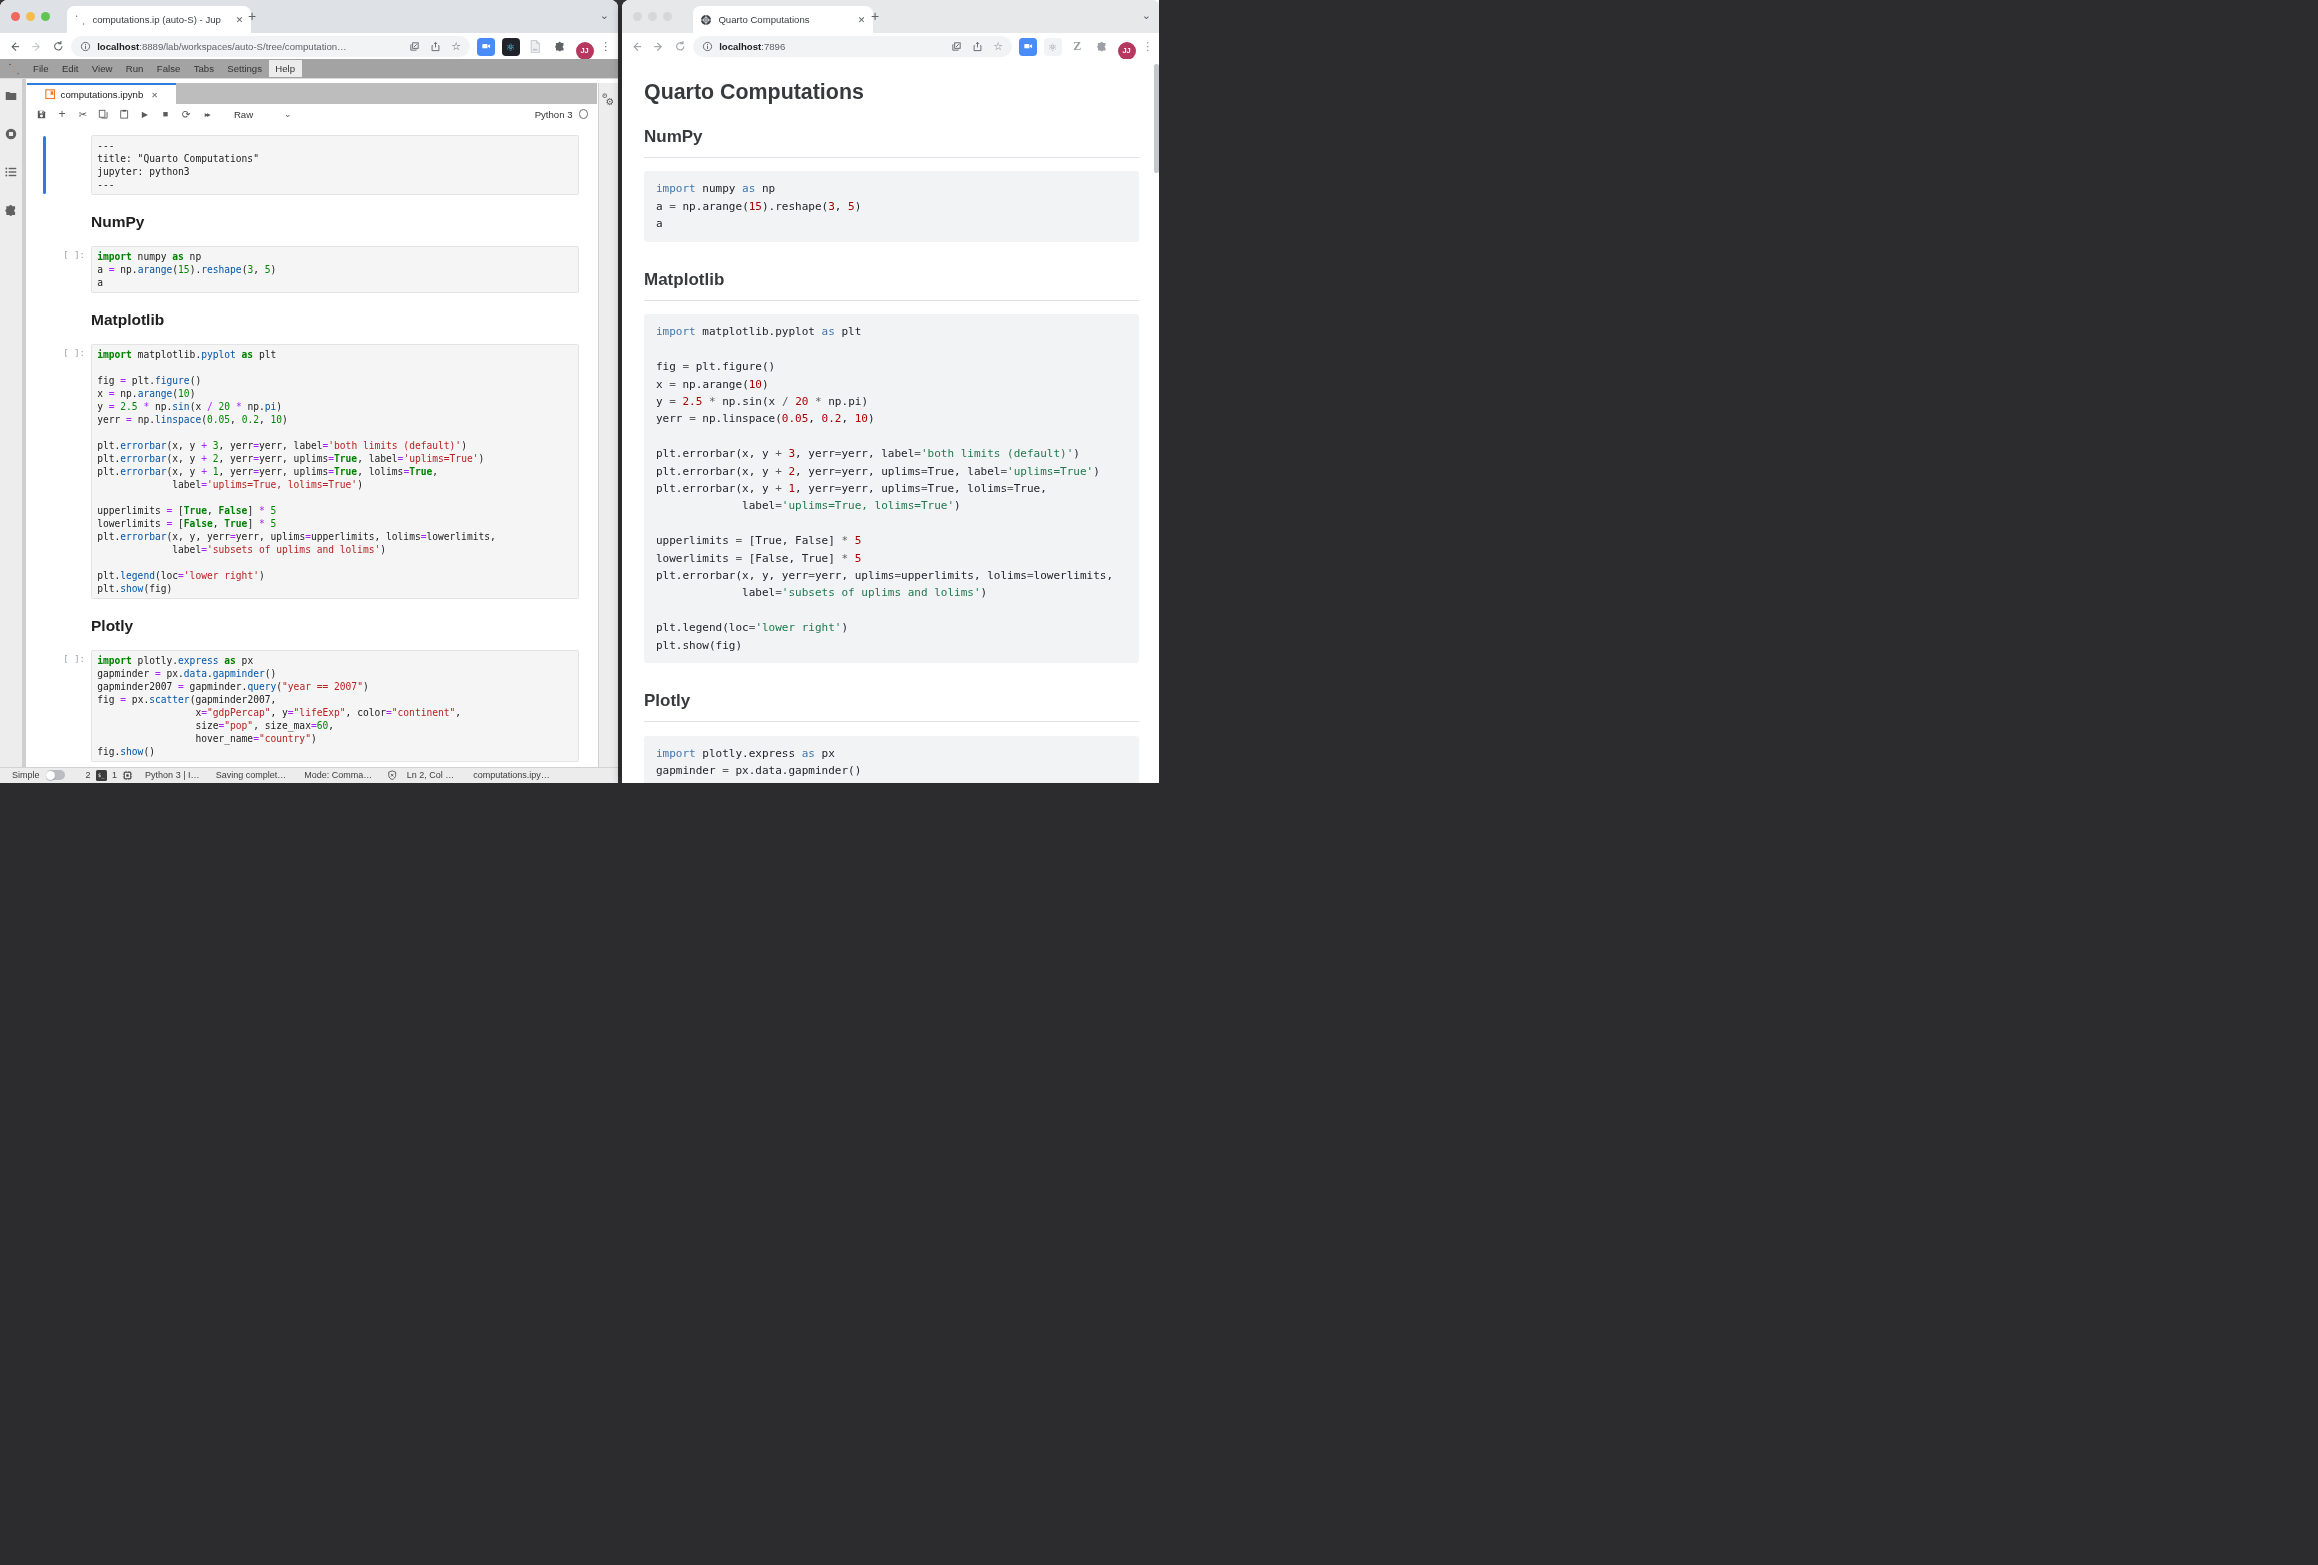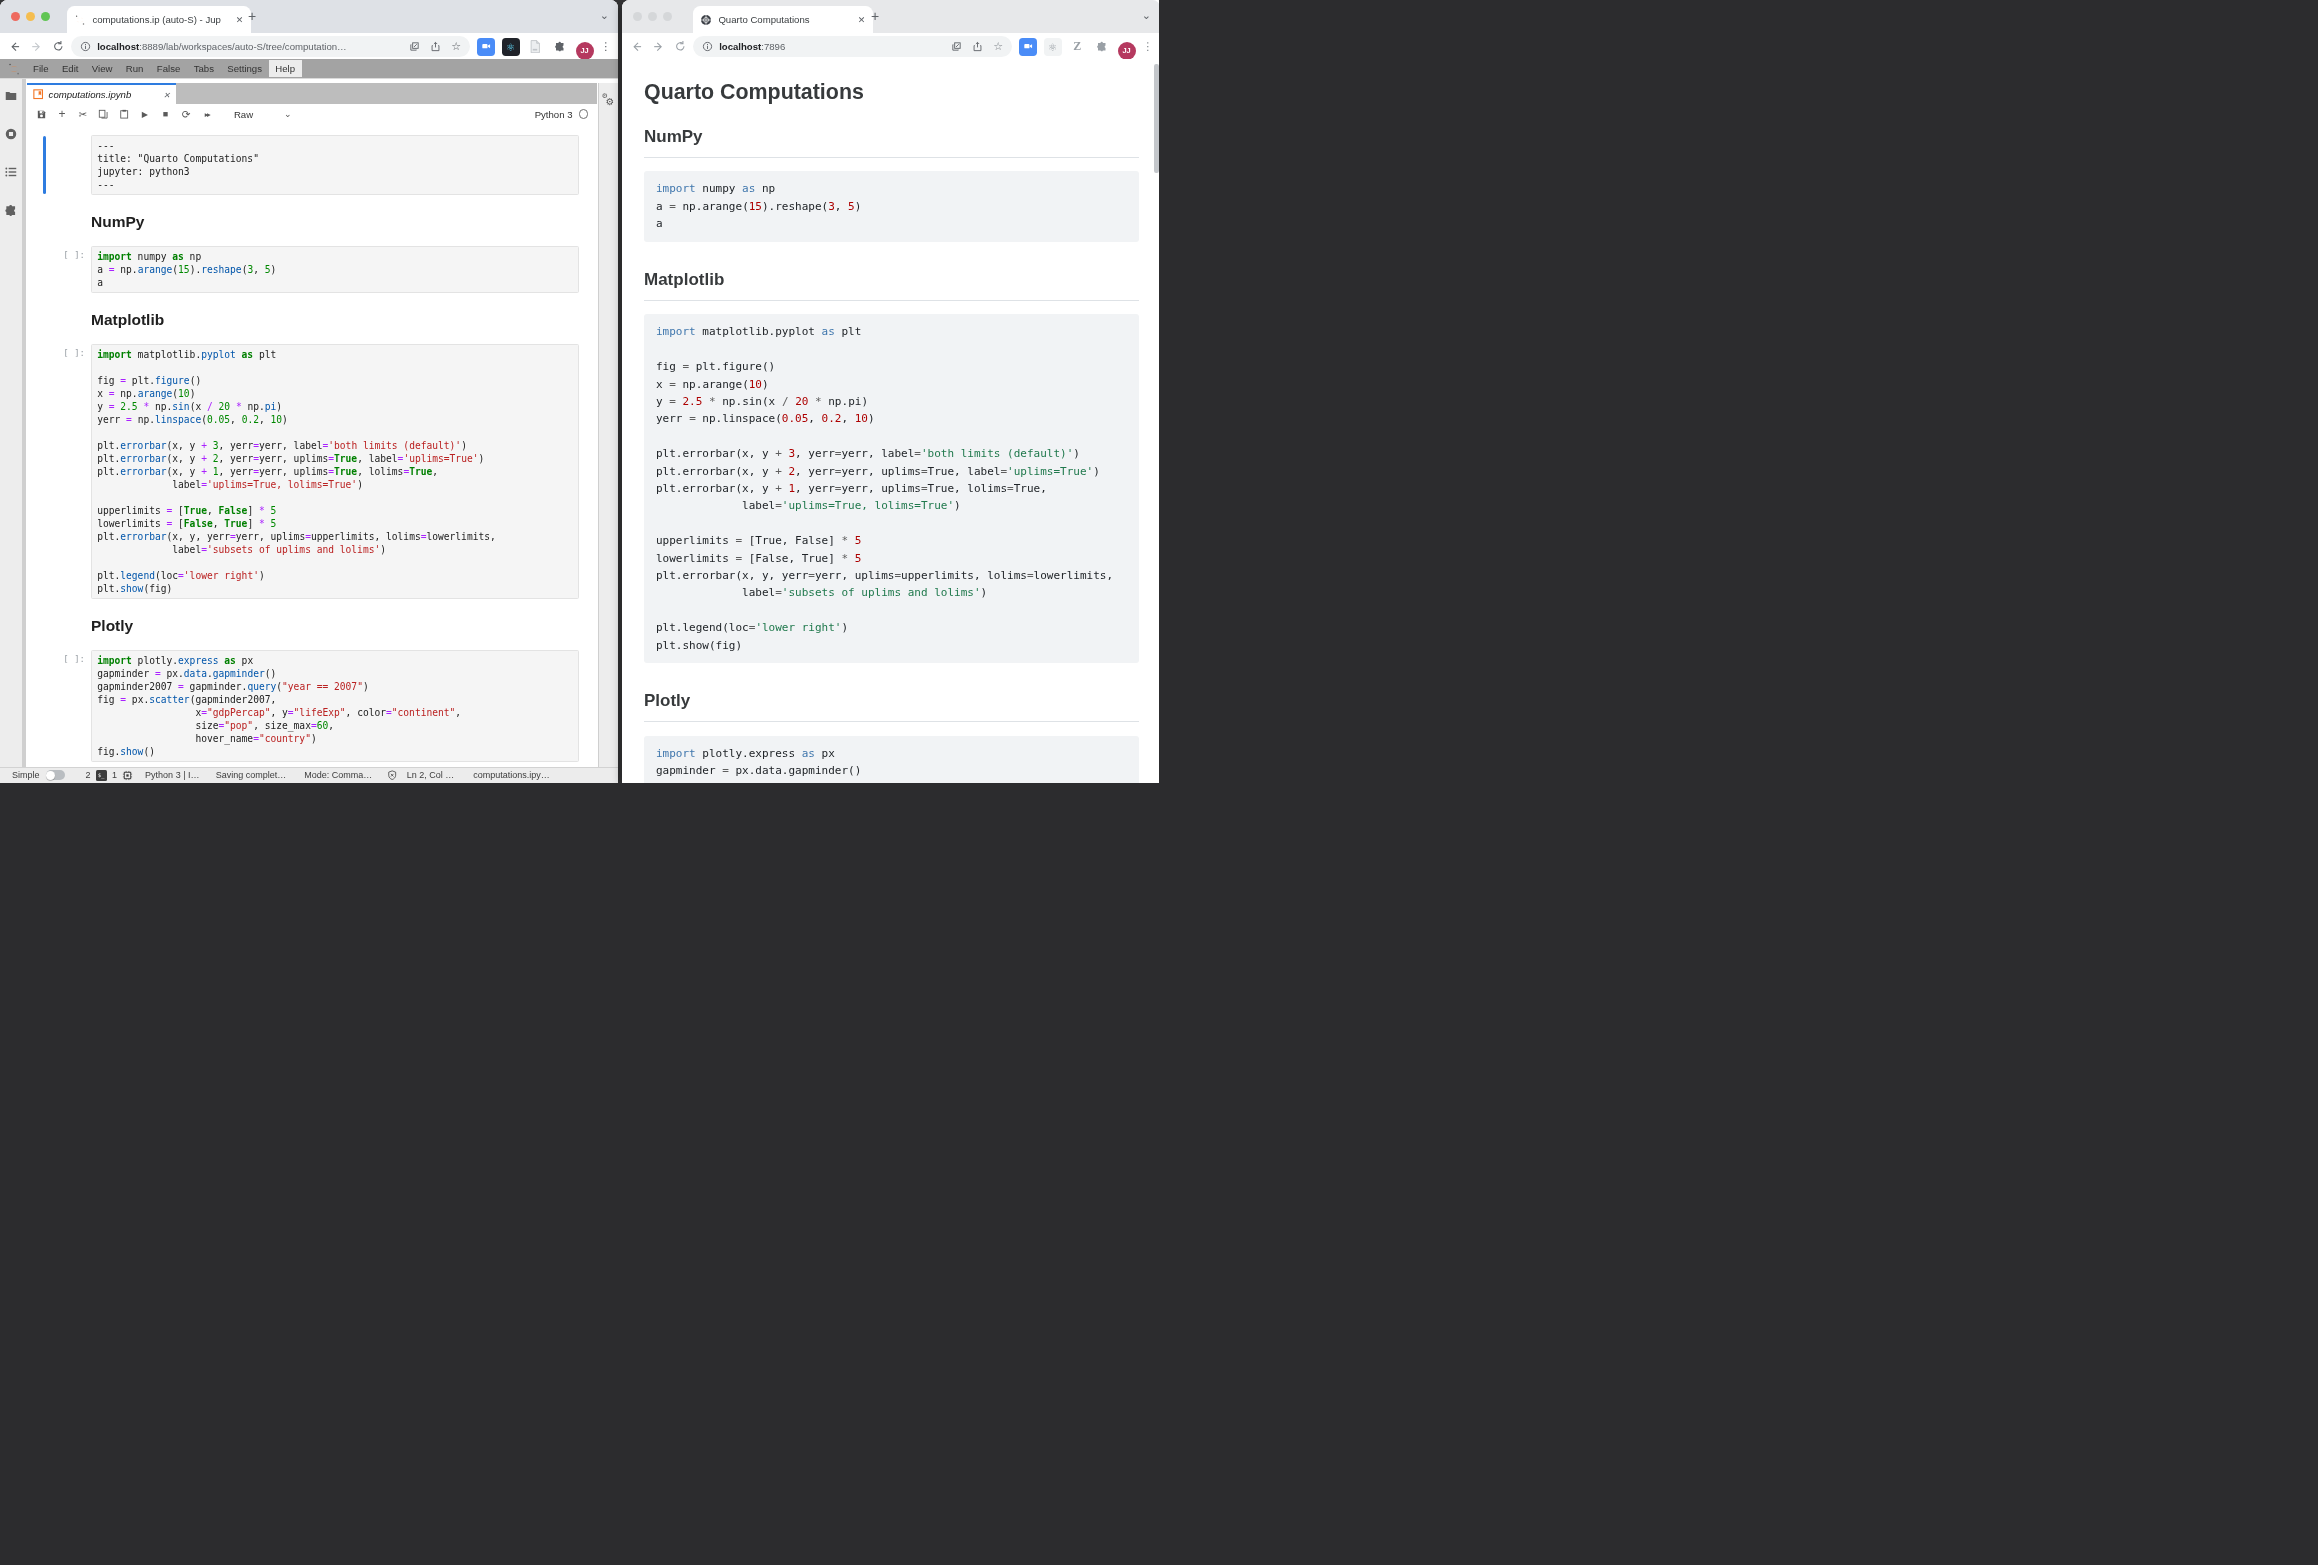--- a/index.html
+++ b/index.html
@@ -37,21 +37,21 @@
   .menu-item{padding:3px 6.7px;}
   .menu-item.hl{background:#ececec;}
   .jl-activity{position:absolute;top:79px;bottom:15.5px;left:0;width:22px;background:#ededed;border-right:4.4px solid #cfcfcf;display:flex;flex-direction:column;align-items:center;padding-top:9.6px;gap:24.4px;}
   .jl-rightstrip{position:absolute;top:83px;bottom:15.5px;right:0;width:19px;background:#ededed;border-left:1.5px solid #cfcfcf;display:flex;justify-content:center;padding-top:10.4px;}
   .gears{position:relative;width:13.3px;height:13.3px;color:#555;}
   .gears span{position:absolute;line-height:1;}
   .gears .g1{font-size:6.7px;left:0;top:0;}
   .gears .g2{font-size:9.6px;left:3.7px;top:3.7px;}
   .jl-dock{position:absolute;top:83px;left:27px;right:21px;bottom:15.5px;background:#fff;overflow:hidden;}
   .nbtabs{position:relative;height:21px;background:#bdbdbd;}
-  .nbtab{position:absolute;left:0;top:0;height:21px;width:149px;background:#fff;border-top:2.2px solid #2e7ce0;display:flex;align-items:center;gap:5.2px;padding:0 6px;box-sizing:border-box;font-style:italic;}
+  .nbtab{position:absolute;left:0;top:0;height:21px;width:149px;background:#fff;border-top:2.2px solid #2e7ce0;display:flex;align-items:center;gap:5.2px;padding:0 18px;box-sizing:border-box;}
   .nbtab .nbtab-label{font-size:9.6px;color:#212121;flex:1;white-space:nowrap;}
   .nbtab .tab-close{font-size:8.1px;}
   .nbtoolbar{height:20px;background:#fff;border-bottom:0.7px solid #e0e0e0;display:flex;align-items:center;padding:0 7.4px;gap:6.7px;color:#5a5a5a;}
   .tbic{width:14px;height:14px;display:flex;align-items:center;justify-content:center;font-size:9px;flex:none;}
   .celltype{margin-left:13.3px;font-size:9.6px;color:#333;display:flex;align-items:center;gap:31px;}
   .caret{font-size:9px;color:#555;}
   .kernel{margin-left:auto;display:flex;align-items:center;gap:6px;font-size:9.6px;color:#333;padding-right:1.5px;}
   .kcircle{width:9.6px;height:9.6px;border:1.5px solid #707070;border-radius:50%;box-sizing:border-box;}
   .nbscroll{position:absolute;top:41px;left:0;right:0;bottom:0;overflow:hidden;background:#fff;}
   .nb-cell{position:relative;margin-top:11px;}

